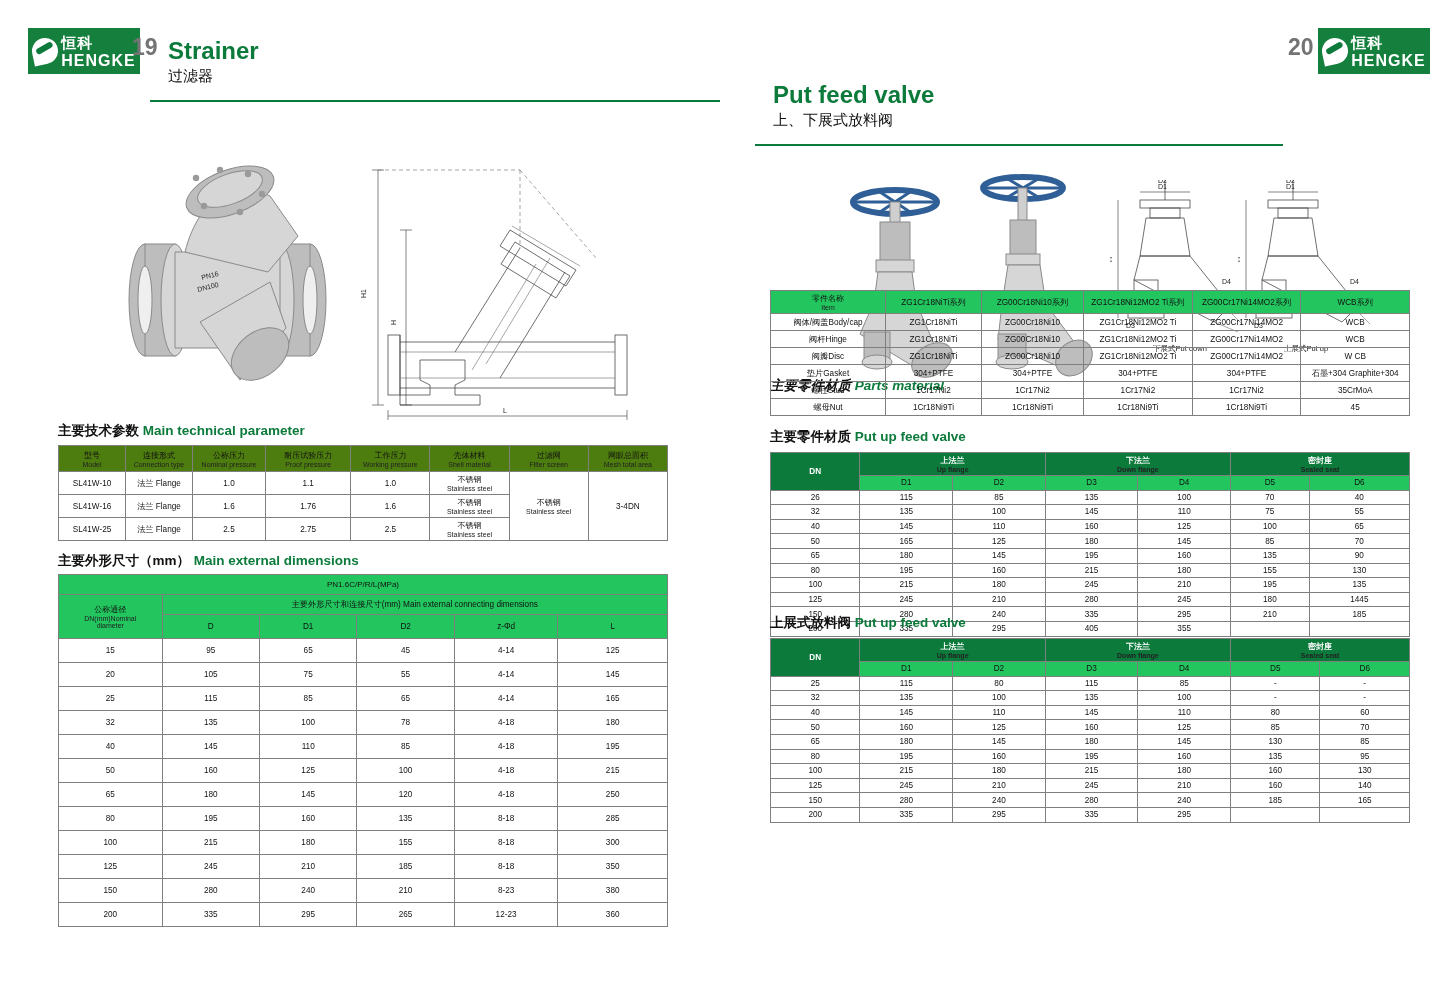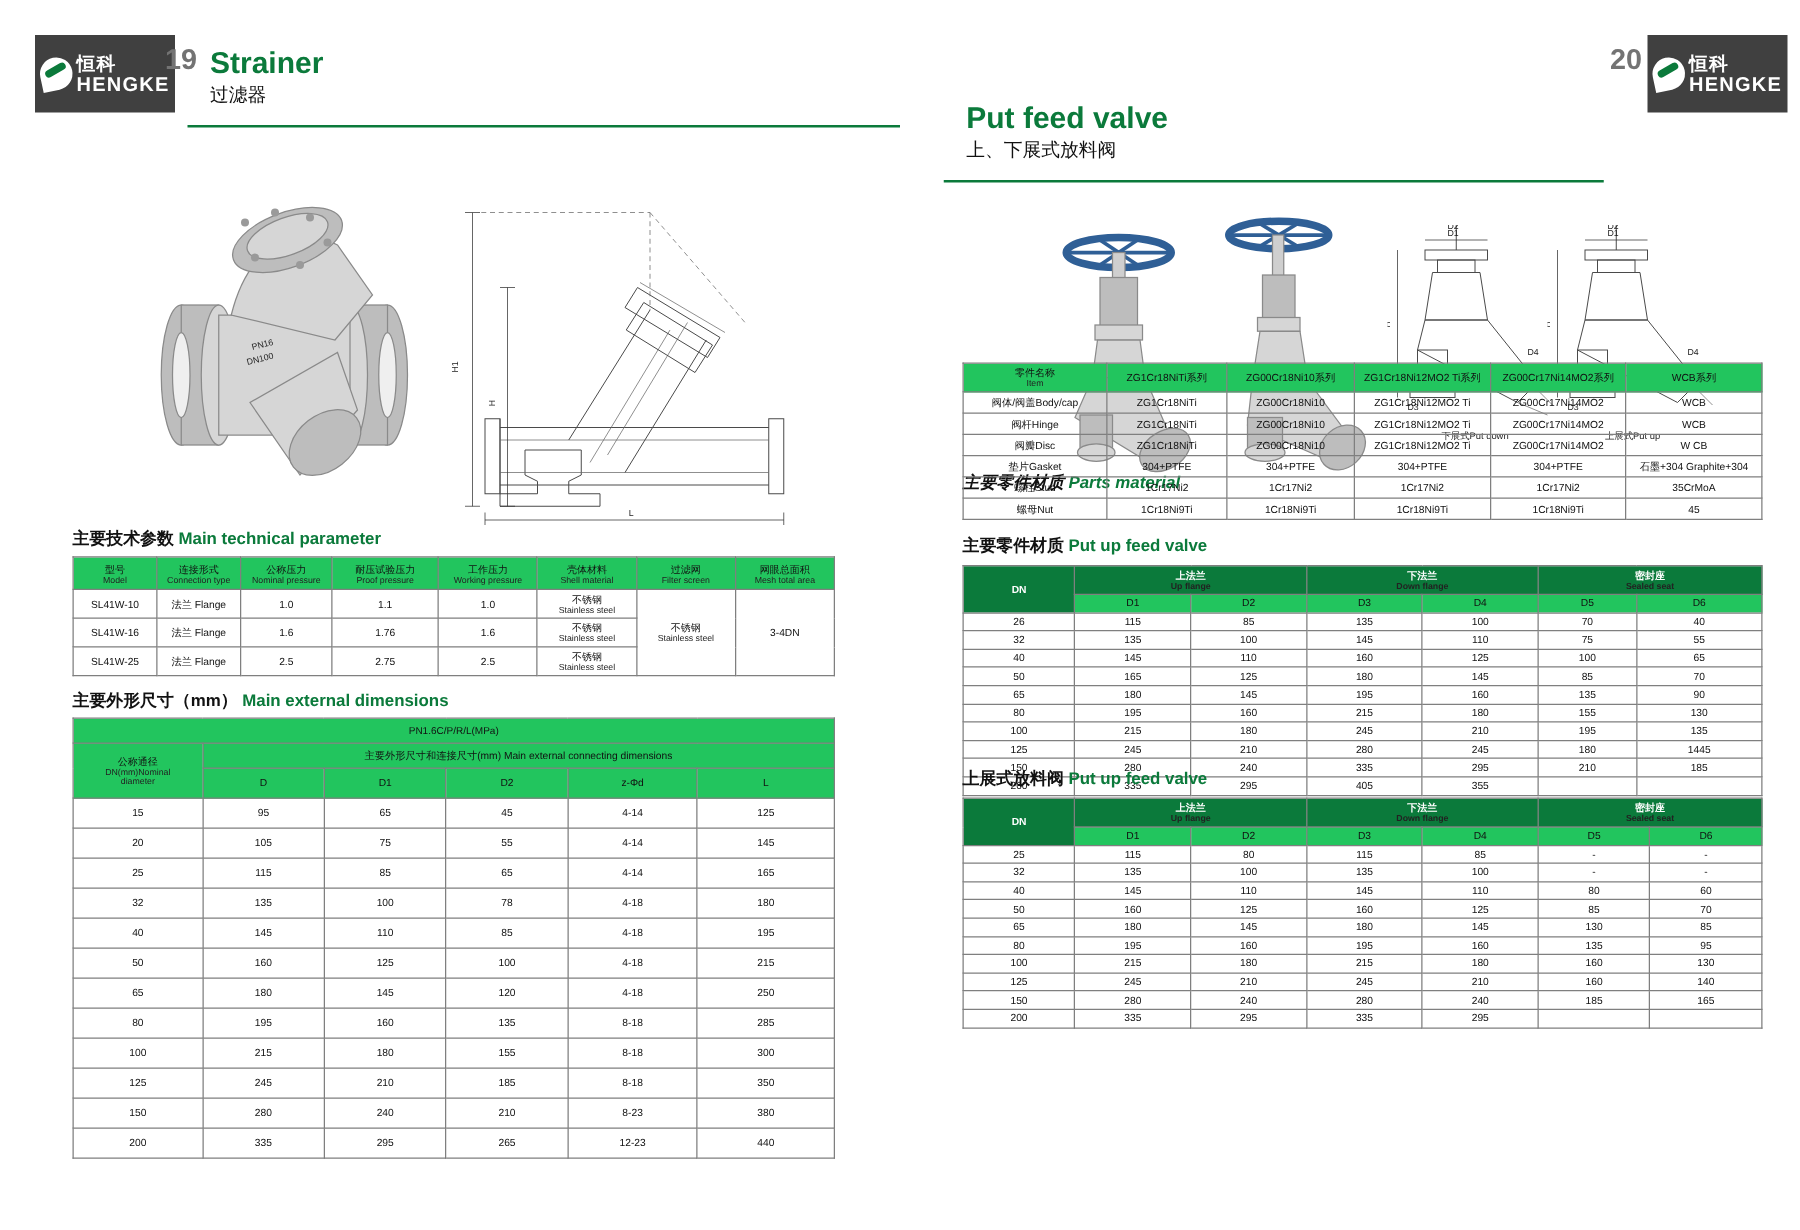--- a/index.html
+++ b/index.html
@@ -8,22 +8,22 @@
     width:1440px; height:984px;
     font-family:"Liberation Sans", sans-serif;
     background:#ffffff;
     color:#111;
     position:relative;
     overflow:hidden;
   }
   
   .header { position:absolute; top:0; left:0; width:1440px; height:112px; }
   .logo-block {
-    position:absolute; top:28px; width:112px; height:62px;
-    background:#404040; display:flex; align-items:center; justify-content:center;
+    position:absolute; top:28px; width:112px; height:46px;
+    background:#15803d; display:flex; align-items:center; justify-content:center;
   }
   .logo-block.left { left:28px; }
   .logo-block.right { left:1318px; }
   .logo-mark { display:flex; align-items:center; gap:3px; }
   .logo-swoosh { width:26px; height:26px; background:#ffffff; border-radius:50% 50% 50% 0; transform:rotate(-12deg); position:relative; }
   .logo-swoosh:after{ content:""; position:absolute; left:4px; top:7px; width:18px; height:6px; background:#0b7a3b; border-radius:4px; transform:rotate(-18deg);}
   .logo-cn { color:#fff; font-size:15px; font-weight:bold; letter-spacing:1px; }
   .logo-en { color:#fff; font-size:16px; font-weight:bold; letter-spacing:1px; line-height:1;}
   .logo-text { display:flex; flex-direction:column; justify-content:center; }
 
@@ -51,21 +51,21 @@
   table { border-collapse:collapse; font-size:8.2px; }
   table td, table th { border:1px solid #7f7f7f; text-align:center; vertical-align:middle; padding:2px 1px; font-weight:normal; }
   .thead-green td, .thead-green th { background:#22c55e; }
   .thead-dark td { background:#0b7a3b; color:#ffffff; font-weight:bold; }
   .cn-sm { font-size:8px; display:block; }
   .en-sm { font-size:7px; display:block; color:#222; }
 
   
   #tbl-param { position:absolute; left:58px; top:333px; width:610px; }
   #tbl-param td { height:20px; }
-  #tbl-param tr.hdr td { background:#22c55e; height:26px; }
+  #tbl-param tr.hdr td { background:#4d7c0f; height:26px; }
 
   
   #tbl-dims { position:absolute; left:58px; top:462px; width:610px;padding-left:44px; }
   #tbl-dims td { height:24px; }
 
   
   #tbl-material { position:absolute; left:770px; top:290px; width:640px; }
   #tbl-material td { height:17px; }
   #tbl-down { position:absolute; left:770px; top:452px; width:640px; }
   #tbl-down td { height:14.6px; }
@@ -379,21 +379,21 @@
           <td>210</td>
           <td>8-23</td>
           <td>380</td>
         </tr>
         <tr>
           <td>200</td>
           <td>335</td>
           <td>295</td>
           <td>265</td>
           <td>12-23</td>
-          <td>440</td>
+          <td>360</td>
         </tr>
       </tbody>
   </table>
 </div>
 
 <div class="col-right">
 
   <svg class="draw-area" style="left:100px; top:50px;" width="150" height="220">
     <g>
       <ellipse cx="75" cy="40" rx="42" ry="12" fill="none" stroke="#2f5f96" stroke-width="6"></ellipse>

